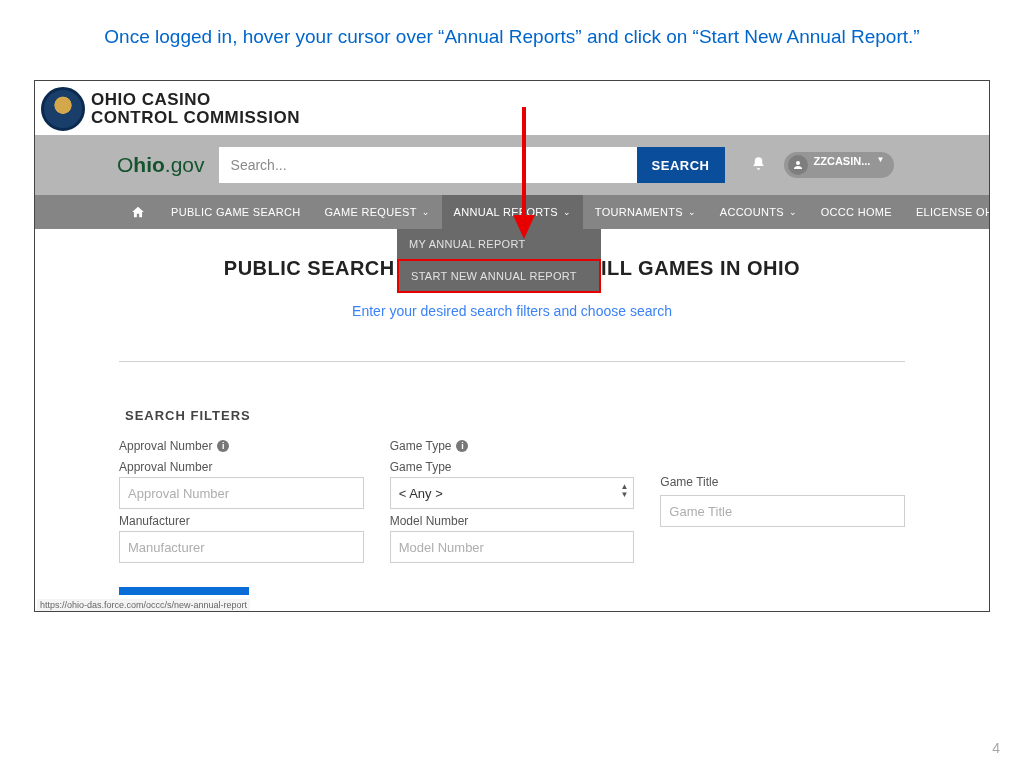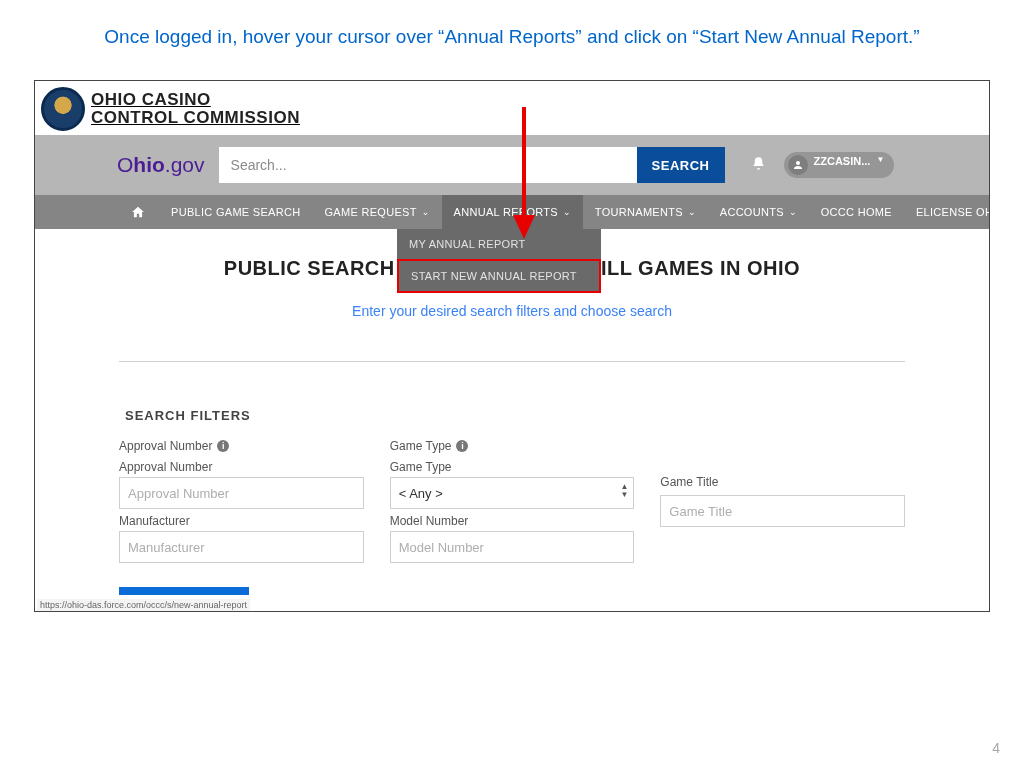--- a/index.html
+++ b/index.html
@@ -1,23 +1,23 @@
 <!DOCTYPE html>
 <html><head>
 <meta charset="utf-8">
 <style>
   * { box-sizing: border-box; margin: 0; padding: 0; }
   body { font-family: Arial, Helvetica, sans-serif; width: 1024px; height: 768px; background: #fff; position: relative; }
   .instruction { color: #0066cc; font-size: 19px; text-align: center; padding: 26px 24px 14px; font-weight: 400; }
   .frame { margin: 18px 34px 0; border: 1px solid #444; height: 532px; position: relative; overflow: hidden; background: #fff; }
-  .logo-bar { display: flex; align-items: center; padding: 6px 6px 4px; background: #fff; text-decoration: underline; }
+  .logo-bar { display: flex; align-items: center; padding: 6px 6px 4px; background: #fff; }
   .seal { width: 44px; height: 44px; border-radius: 50%; background: radial-gradient(circle at 50% 40%, #d4a84a 0 28%, #1a3e6a 30% 100%); border: 3px solid #0a2a50; }
   .logo-text { margin-left: 6px; font-weight: 700; font-size: 17px; letter-spacing: 0.5px; line-height: 1.05; color: #222; }
   .grey-bar { background: #b6b6b6; padding: 12px 0 12px 82px; display: flex; align-items: center; }
-  .site-brand { color: #4c1d95; font-size: 21px; font-weight: 400; margin-right: 14px; }
+  .site-brand { color: #14532d; font-size: 21px; font-weight: 400; margin-right: 14px; }
   .site-brand b { font-weight: 600; }
   .search-box { width: 418px; height: 36px; background: #fff; border: none; padding: 0 12px; font-size: 14px; color: #333; }
   .search-box::placeholder { color: #8a8a8a; }
   .search-btn { width: 88px; height: 36px; background: #0a4d9a; color: #fff; border: none; font-weight: 700; font-size: 13px; letter-spacing: 0.5px; cursor: pointer; }
   .bell { margin-left: 26px; color: #fff; font-size: 15px; }
   .user-chip { margin-left: 18px; display: flex; align-items: flex-start; color: #fff; background: #969696; border-radius: 14px; padding: 3px 10px 3px 4px; font-size: 11px; font-weight: 600; }
   .avatar { width: 20px; height: 20px; border-radius: 50%; background: #7e7e7e; display: flex; align-items: center; justify-content: center; margin-right: 6px; }
   .avatar svg { width: 12px; height: 12px; fill: #fff; }
   .nav { background: #858585; height: 34px; display: flex; align-items: center; padding-left: 82px; position: relative; }
   .nav-item { color: #fff; font-size: 11px; font-weight: 500; letter-spacing: 0.3px; padding: 0 12px; height: 34px; display: flex; align-items: center; cursor: pointer; white-space: nowrap; }

